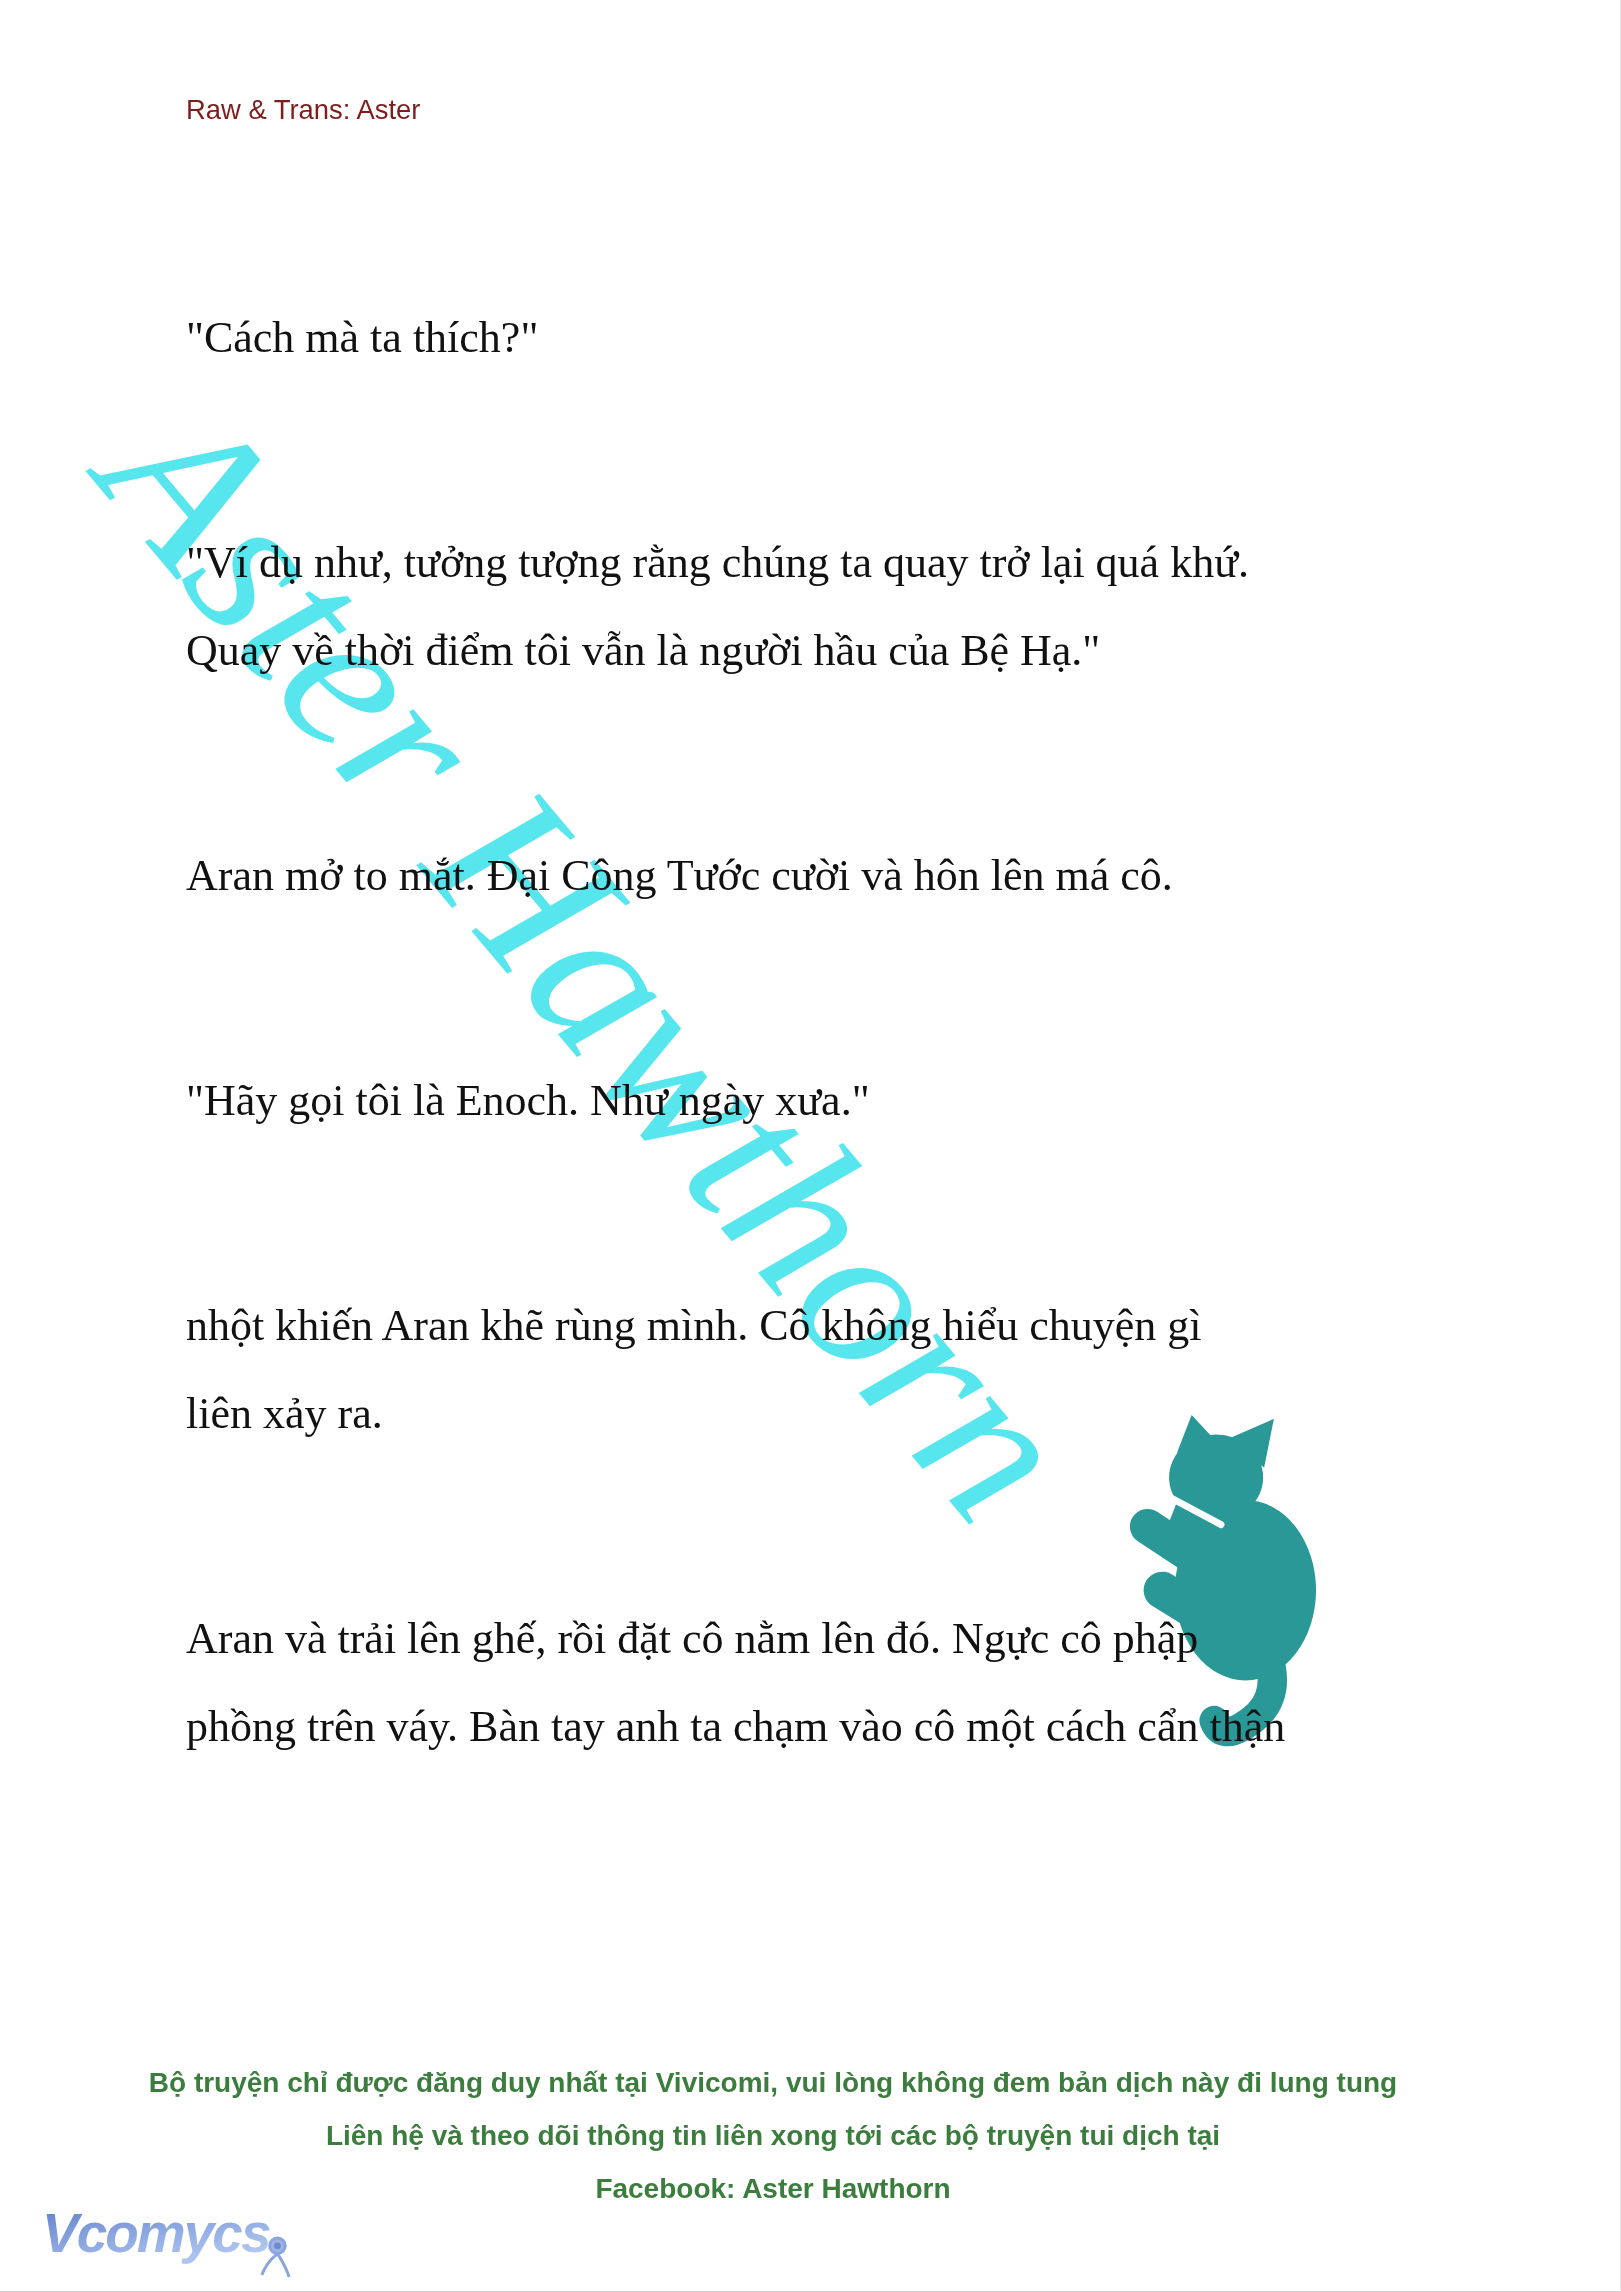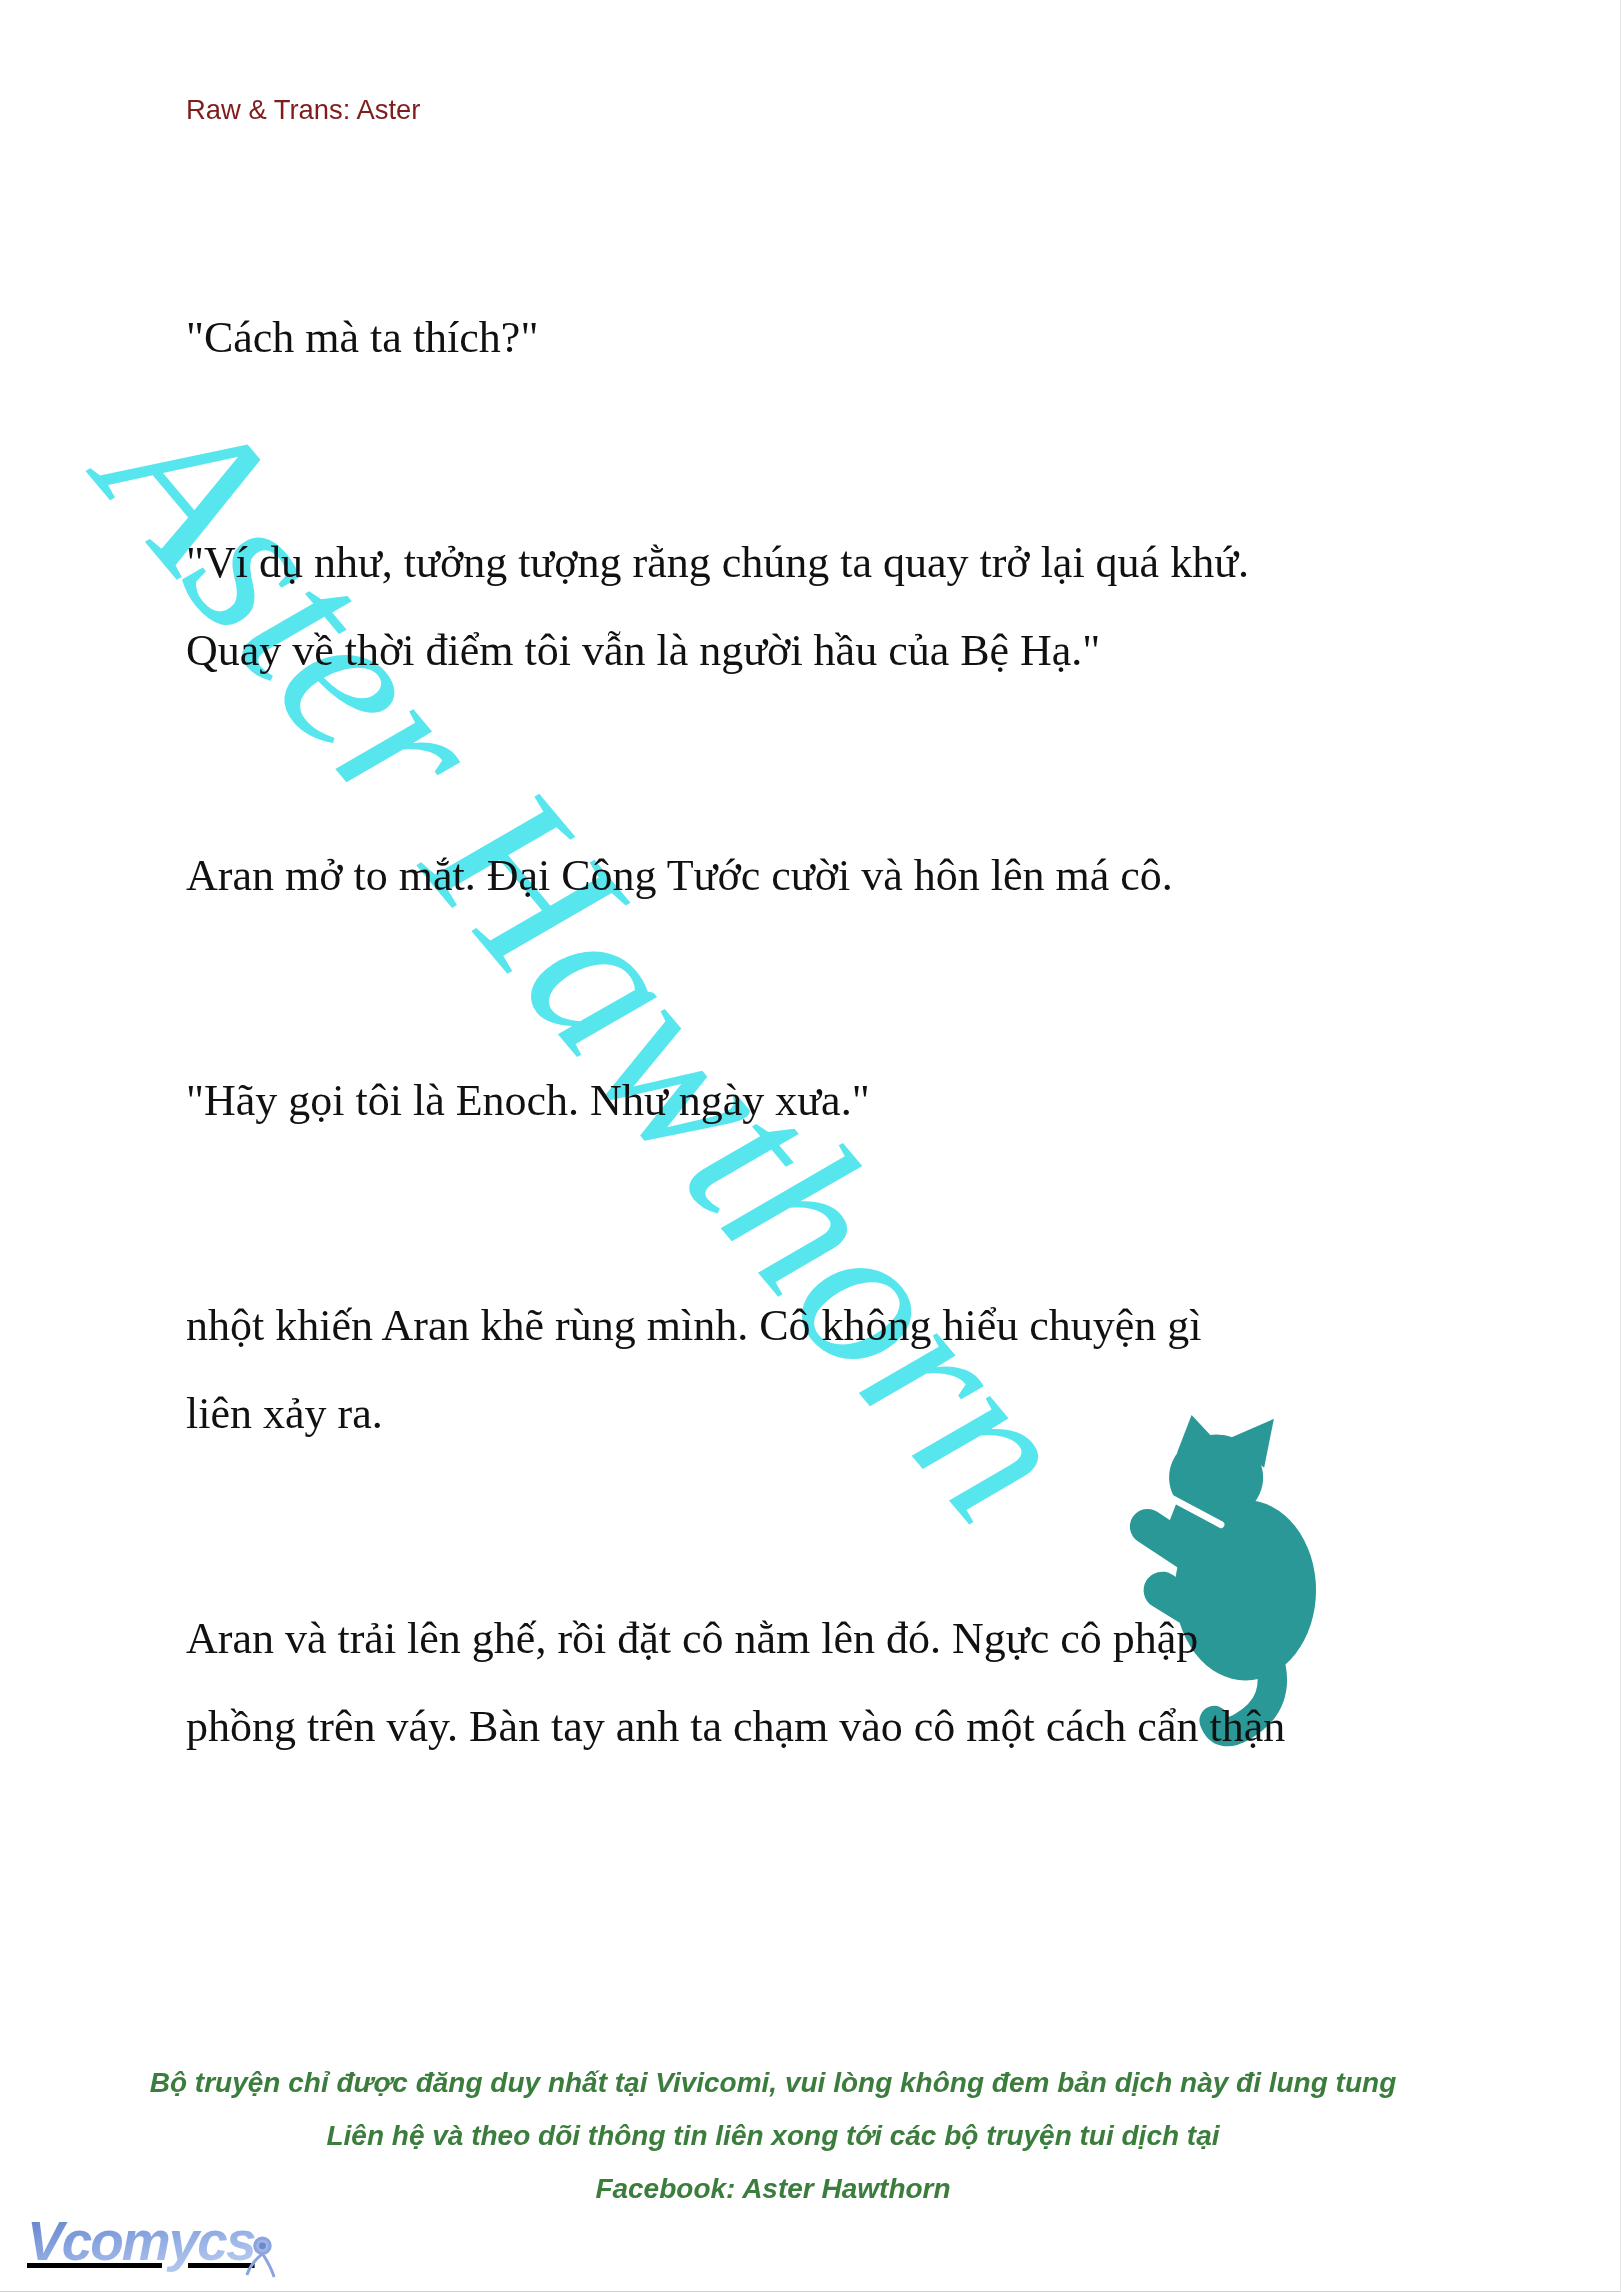--- a/index.html
+++ b/index.html
@@ -62,35 +62,33 @@
     color: #111111;
     white-space: nowrap;
   }
   
   .footer {
     position: absolute;
     left: 0; top: 2056px;
     width: 1546px;
     text-align: center;
     font-family: "Liberation Sans", "DejaVu Sans", sans-serif;
-    font-style: italic;
     font-weight: bold;
     font-size: 28px;
     line-height: 53px;
     color: var(--footer-color, #3b7d3c);
     z-index: 2;
   }
   
   .logo {
     position: absolute;
-    left: 27px; top: 2201px;
+    left: 42px; top: 2201px;
     z-index: 2;
     display: flex;
-    align-items: center;
-    text-decoration: underline;
+    align-items: flex-start;
   }
   .logo-text {
     font-family: "Liberation Sans", "DejaVu Sans", sans-serif;
     font-style: italic;
     font-weight: bold;
     font-size: 55px;
     letter-spacing: -2px;
     color: var(--logo-color, #7f9ad7);
   }
   @supports (-webkit-background-clip: text) or (background-clip: text) {

